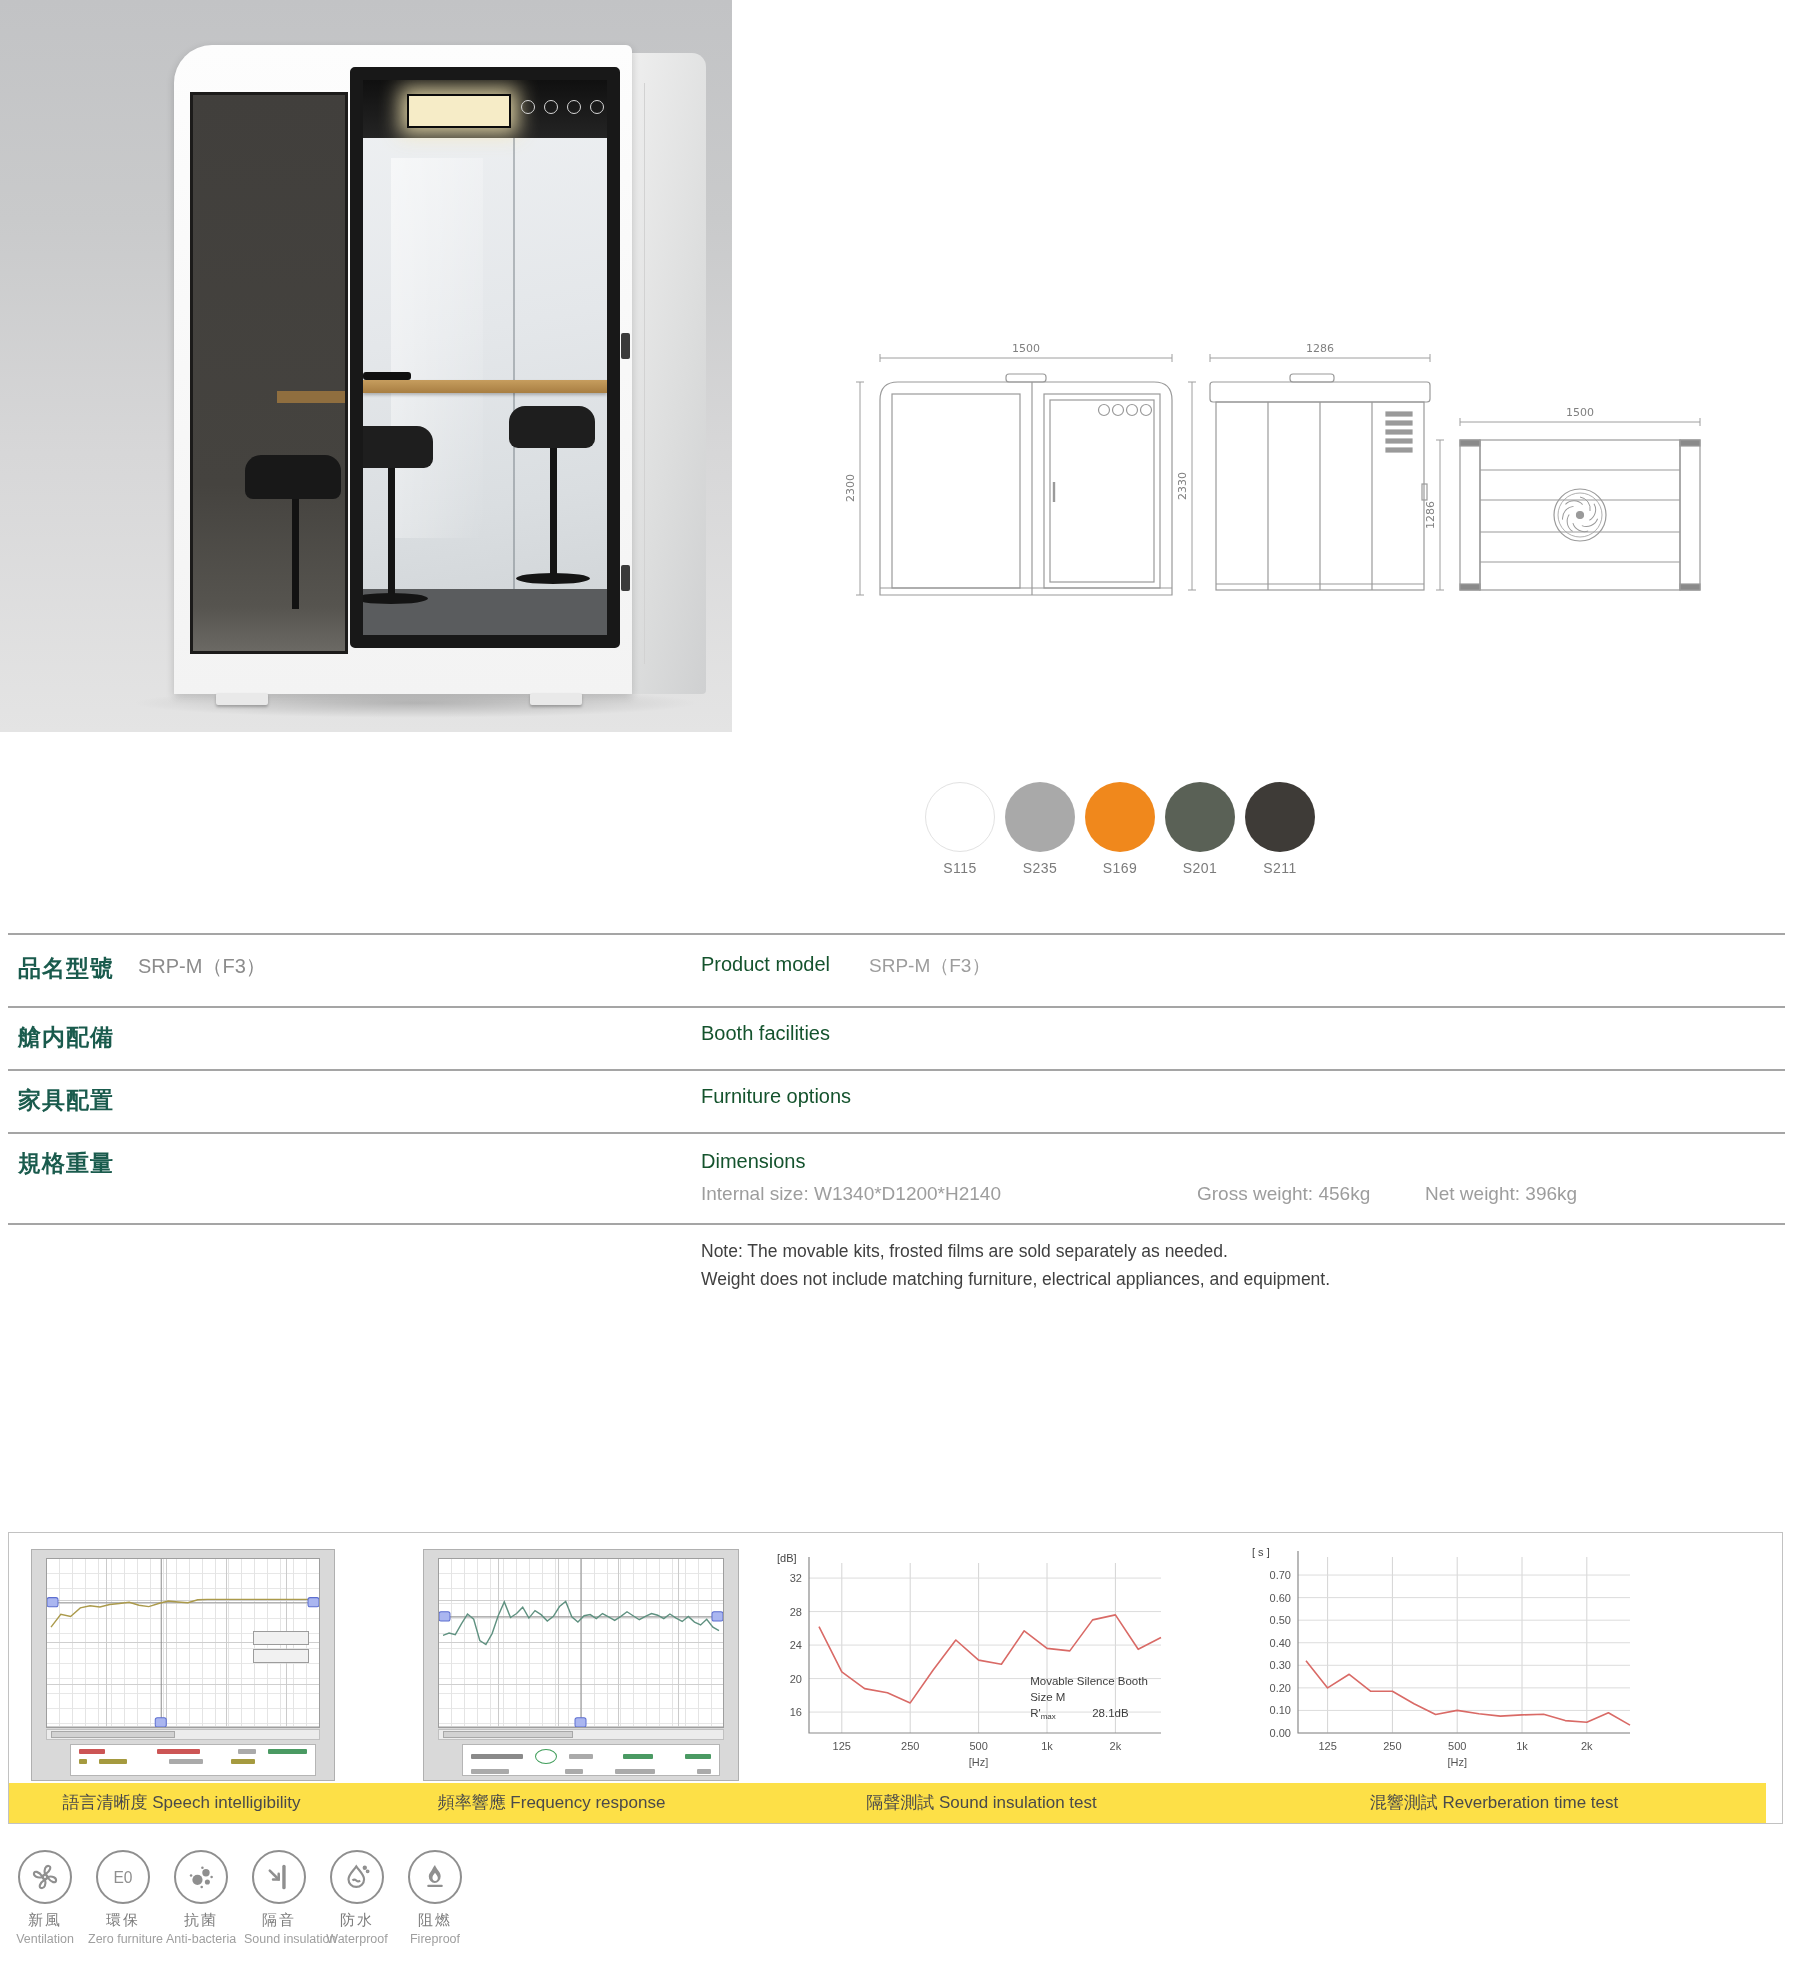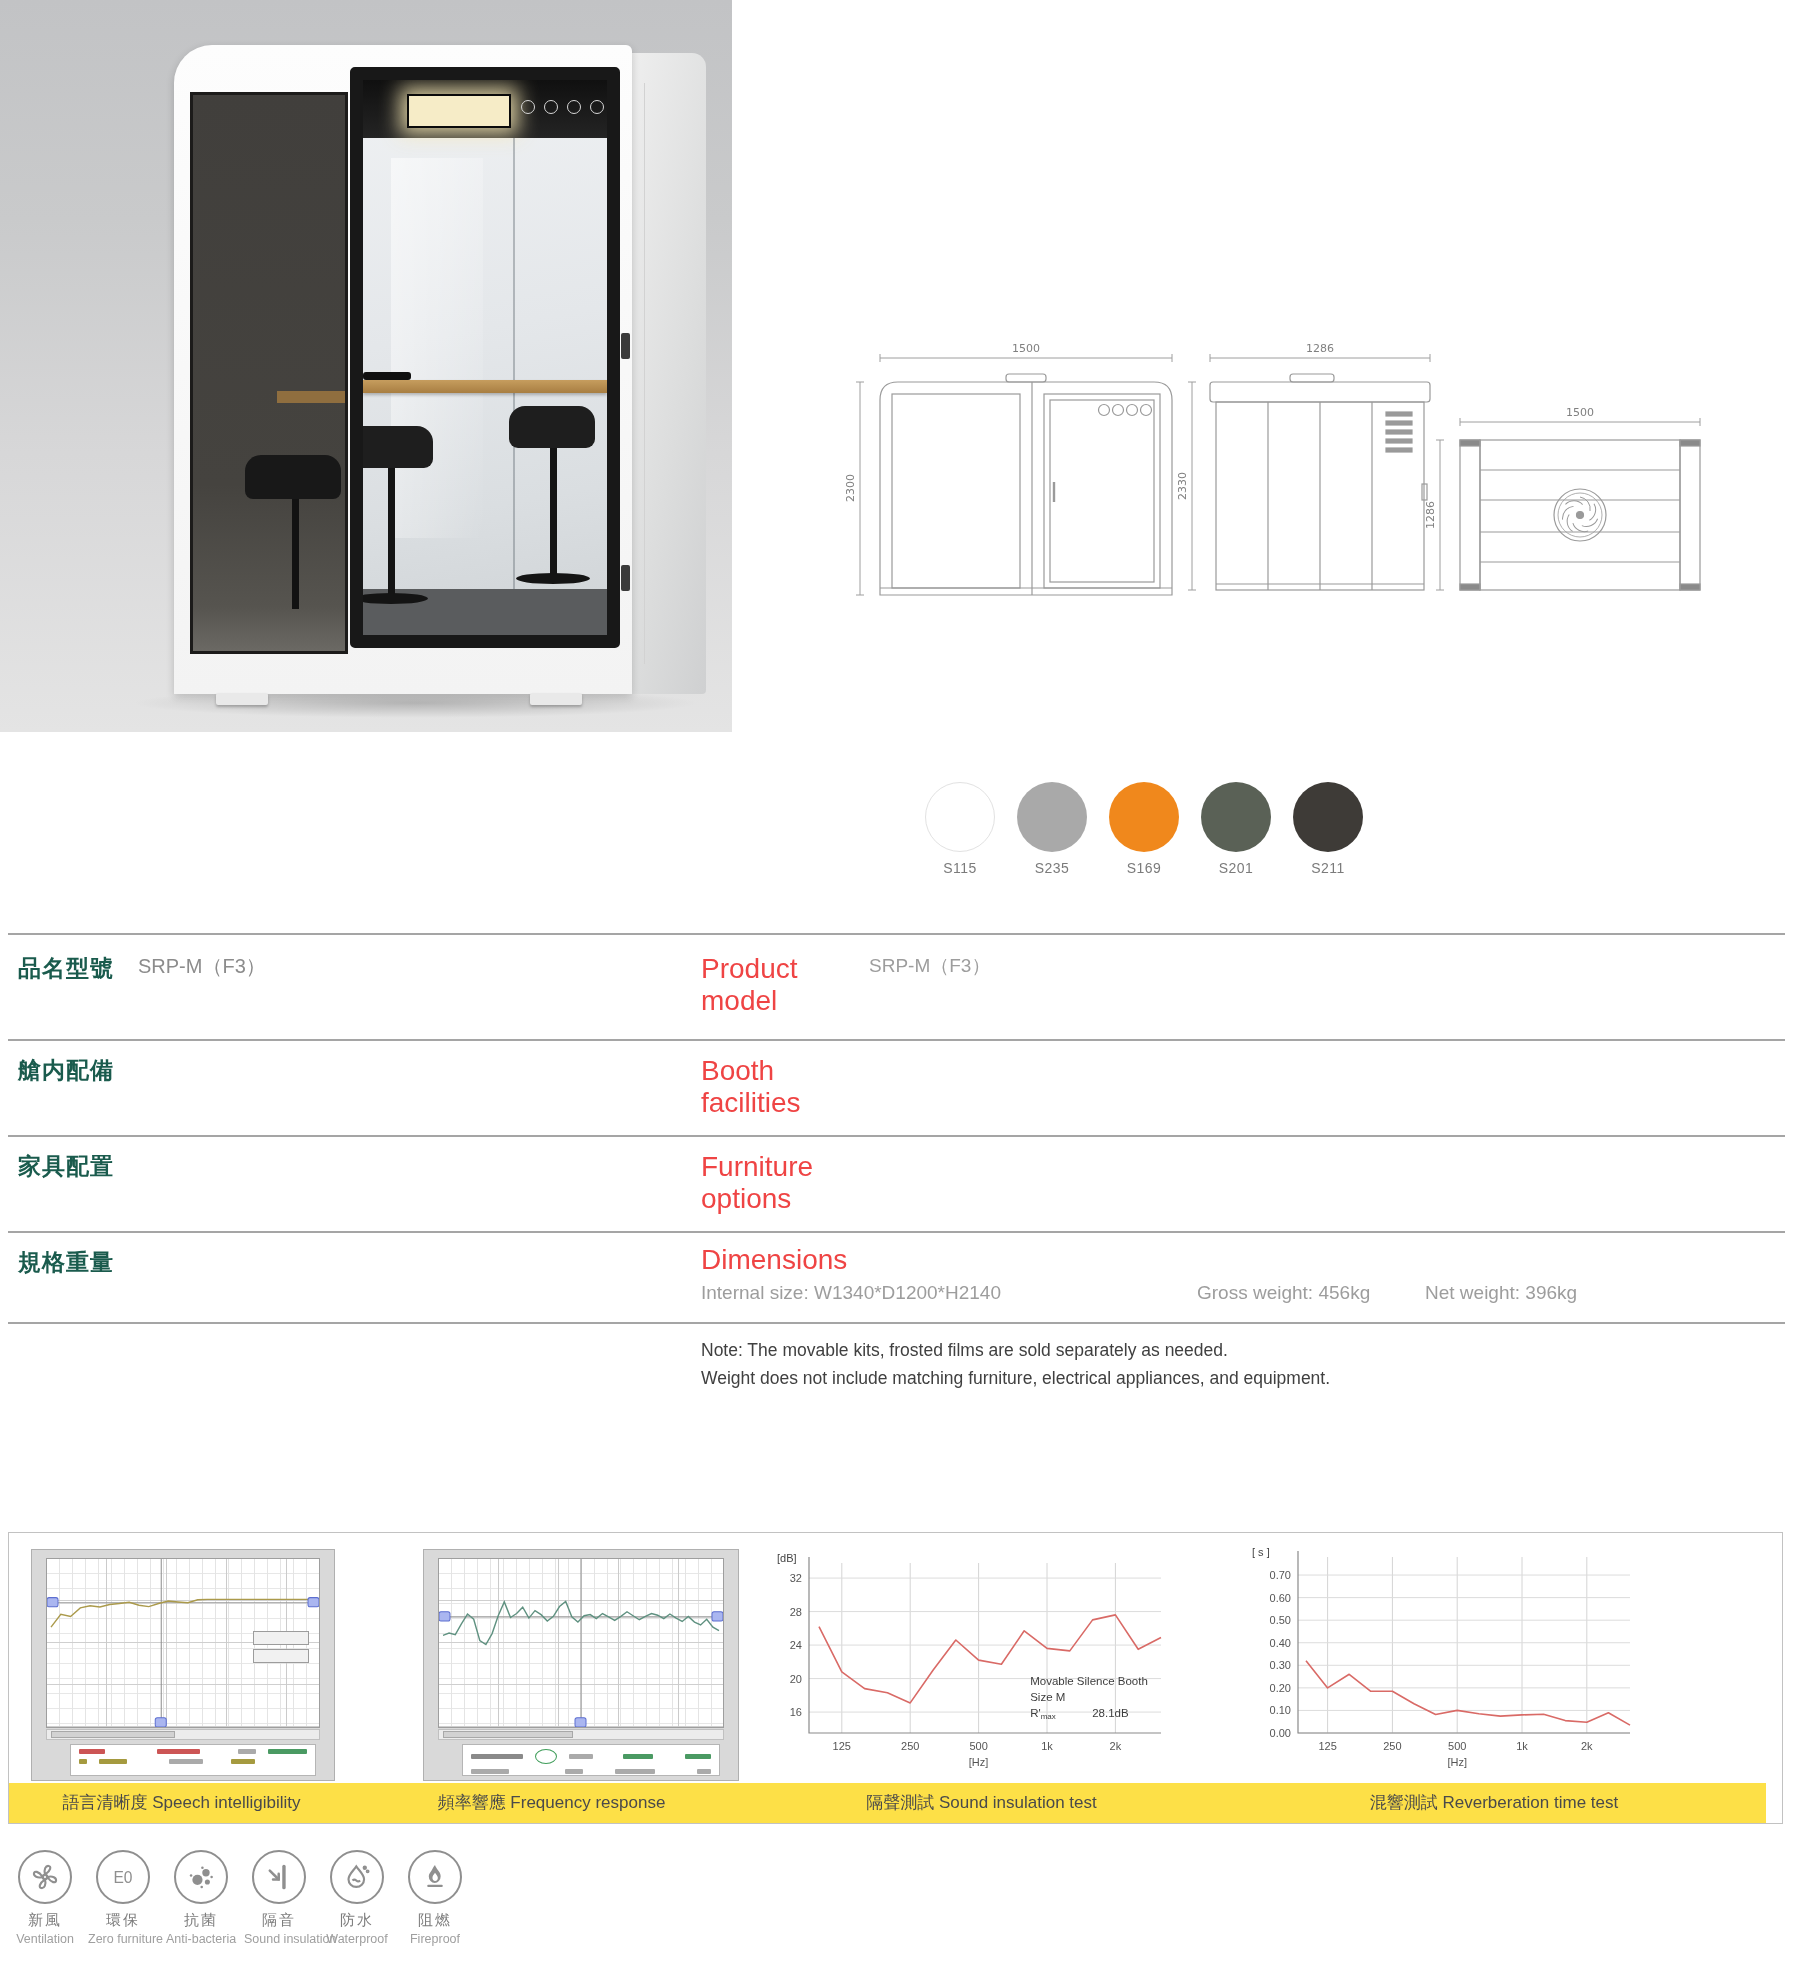--- a/index.html
+++ b/index.html
@@ -51,32 +51,32 @@
   .stool .base{width:74px;height:11px;background:#141414;border-radius:50%;margin:-3px auto 0;}
   .stool.s1{left:-16px;top:346px;} .stool.s2{left:146px;top:326px;}
   .b-hinge{position:absolute;left:447px;width:9px;height:26px;background:#3a3a3a;border-radius:2px;}
   .b-hinge.h1{top:288px;} .b-hinge.h2{top:520px;}
 
   
   .drawings{position:absolute;left:734px;top:270px;width:1059px;height:360px;}
   .drawings text{fill:#808080;font-size:11px;font-family:"DejaVu Sans",sans-serif;}
 
   
-  .swatches{position:absolute;left:920px;top:782px;display:flex;gap:12px;}
+  .swatches{position:absolute;left:920px;top:782px;display:flex;}
   .swatch{width:80px;text-align:center;}
   .swatch-circle{display:block;width:70px;height:70px;border-radius:50%;margin:0 auto;}
   .swatch-circle.is-white{border:1px solid #e2e2e2;box-sizing:border-box;}
   .swatch-code{display:block;margin-top:8px;font-size:14px;color:#7b7b7b;letter-spacing:.5px;}
 
   
   .spec{position:absolute;left:8px;top:933px;width:1777px;}
   .spec-row{display:grid;grid-template-columns:120px 563px 168px 1fr;
             border-top:2px solid #a5a5a5;padding:14px 0 16px 10px;box-sizing:border-box;}
   .zh-label{font-size:23px;font-weight:bold;color:#1a5b4d;letter-spacing:1px;}
-  .en-label{font-size:28px;color:#ef4444;}
+  .en-label{font-size:20px;color:#14532d;}
   .zh-text{font-size:20px;color:#8c8c8c;}
   .en-text{font-size:19px;color:#9d9d9d;}
   .row-model{padding-top:18px;padding-bottom:22px;}
   .row-facilities .li{line-height:31px;}
   .row-furniture .zh-text div{line-height:38px;}
   .row-furniture .en-line{display:flex;gap:40px;padding-top:4px;}
   .dim-line{display:flex;line-height:37px;}
   .dim-line .a{width:268px;}
   .en-dims .hd{line-height:26px;margin-bottom:6px;}
   .en-dims .dim-line{line-height:27px;}

